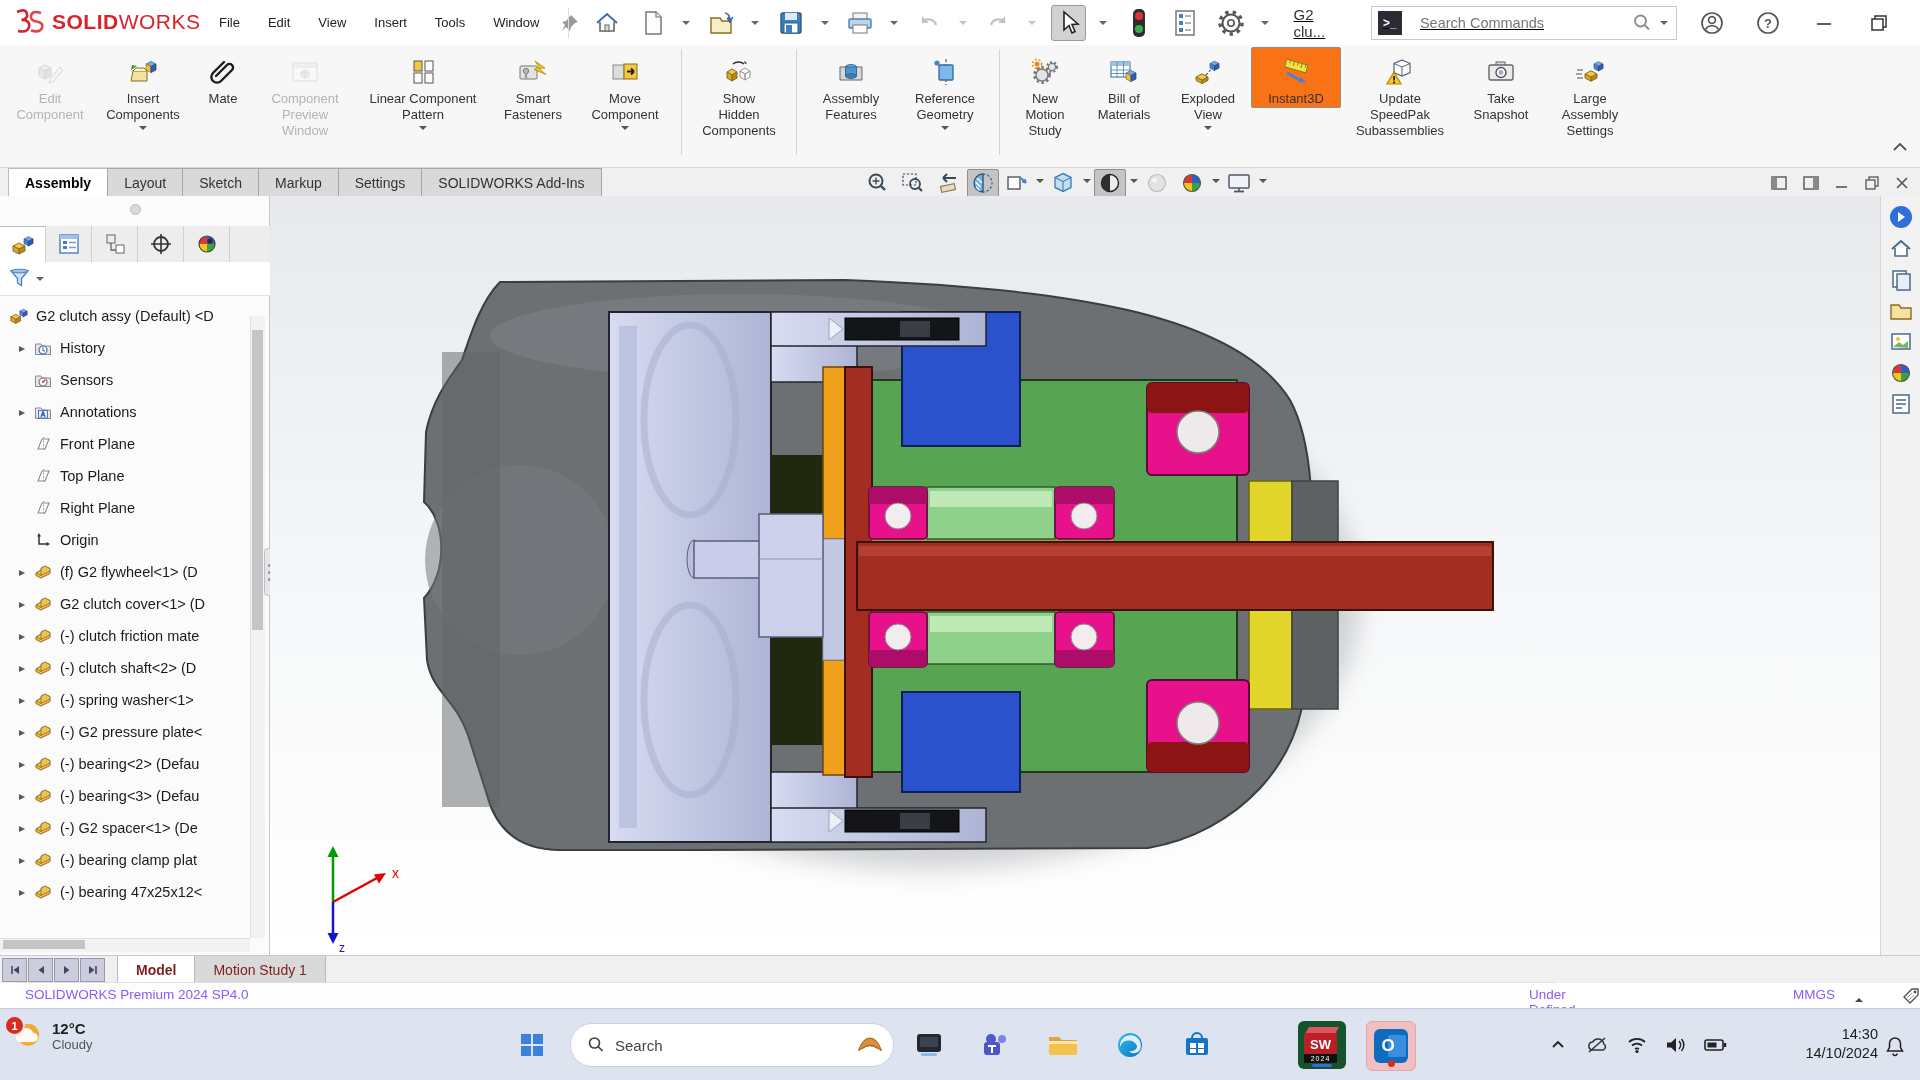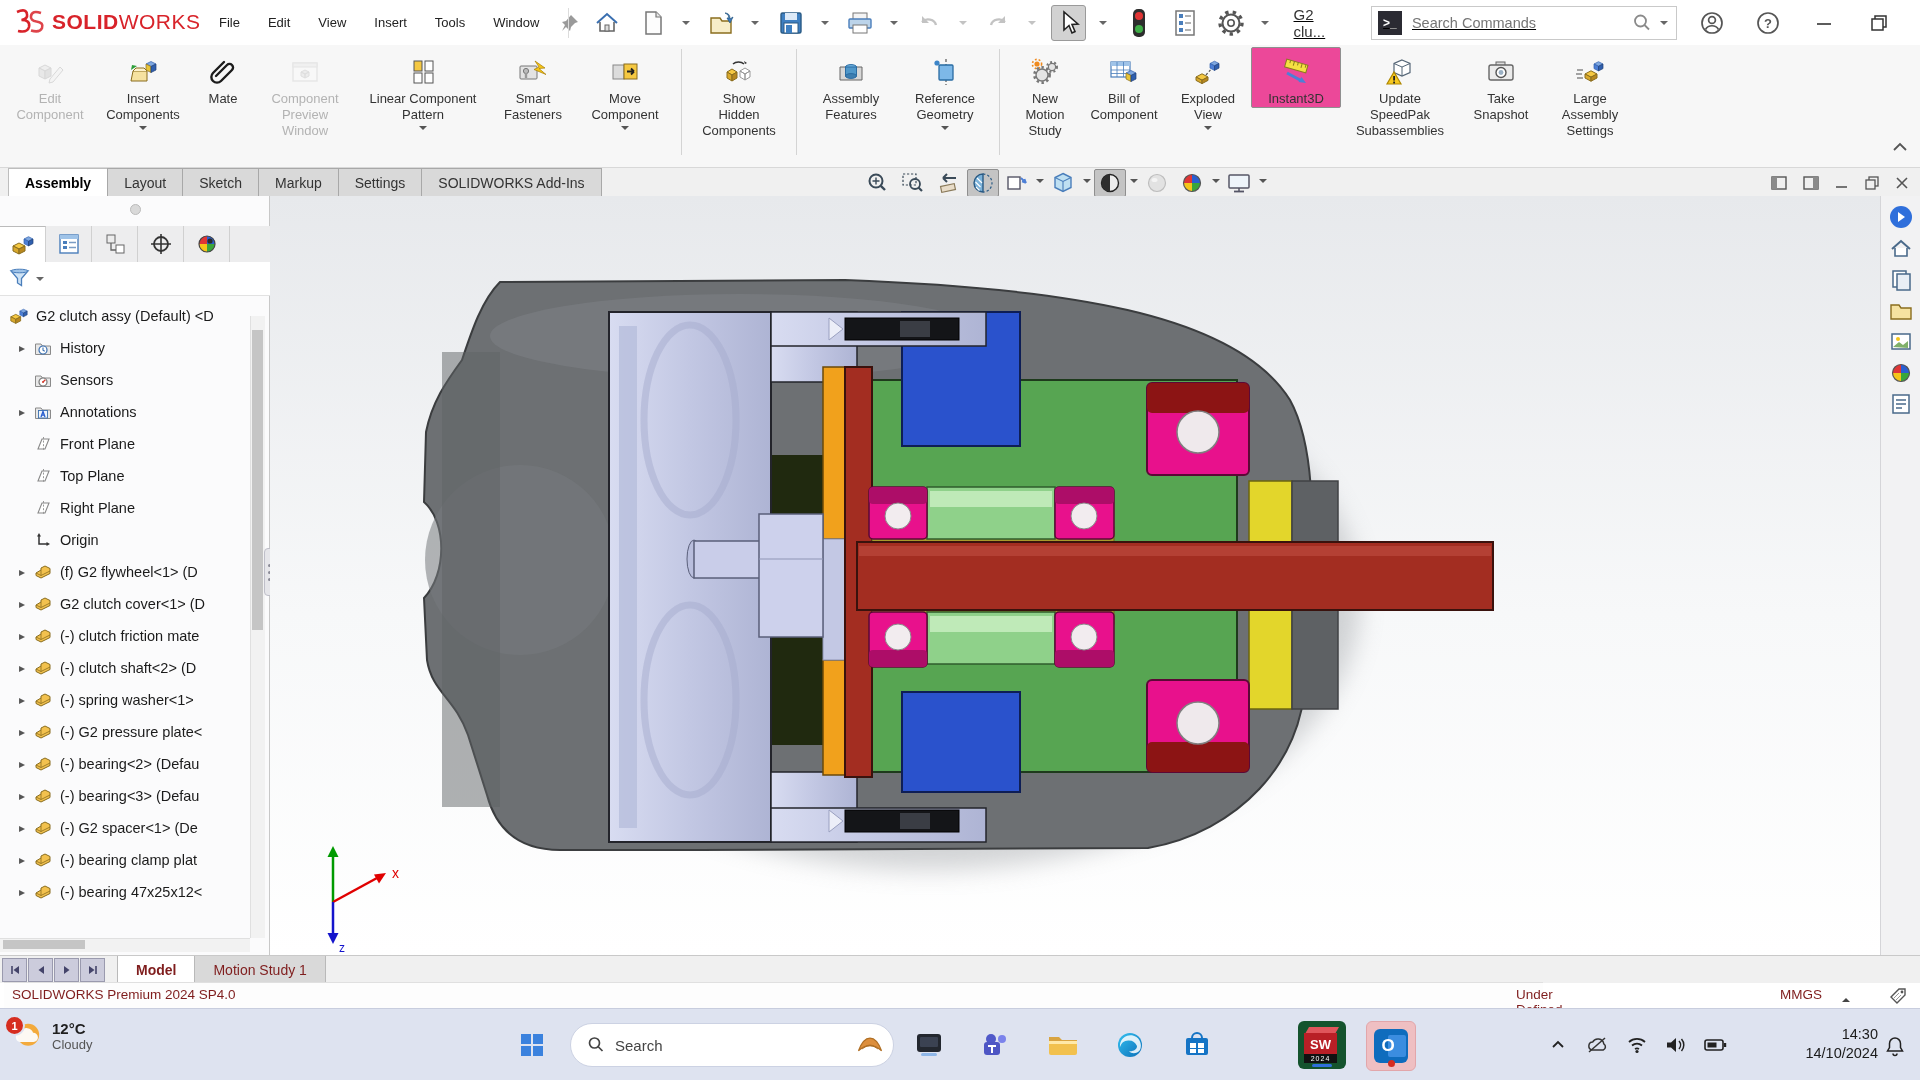--- a/index.html
+++ b/index.html
@@ -16,32 +16,32 @@
   #menus{left:205px;top:0;height:45px;display:flex;align-items:center;}
   .menu{padding:0 14px;font-size:13px;color:#222;height:45px;display:flex;align-items:center;cursor:default;}
   .qdiv{width:1px;height:30px;background:#dcdcdc;margin:0 8px;}
   #quick{left:560px;top:0;height:45px;display:flex;align-items:center;gap:13px;text-decoration:underline;}
   .qbtn{width:34px;height:34px;display:flex;align-items:center;justify-content:center;border-radius:3px;}
   .qcaret{width:0;height:0;border:4px solid transparent;border-top-color:#666;margin:4px 2px 0 0;}
   .qbtn.pressed{background:#d2d2d2;border:1px solid #9a9a9a;}
   #doctitle{font-size:15px;color:#333;margin:0 10px;}
   #cmdsearch{width:300px;height:32px;border:1px solid #c9c9c9;background:#fff;display:flex;align-items:center;padding:0 6px;gap:8px;}
   #cmdsearch .term{width:24px;height:24px;background:#2b2b33;color:#fff;font-size:12px;font-weight:700;display:flex;align-items:center;justify-content:center;}
-  #cmdsearch input{border:none;outline:none;flex:1;font-size:14.5px;color:#555;font-family:"Liberation Sans",sans-serif;background:transparent;}
+  #cmdsearch input{border:none;outline:none;flex:1;font-size:14.5px;color:#555;font-family:"Liberation Sans",sans-serif;background:transparent;margin-left:8px;}
   .winbtn{width:44px;height:40px;display:flex;align-items:center;justify-content:center;}
 
   
   #ribbon{left:0;top:45px;width:1920px;height:123px;background:#f7f7f7;border-bottom:1px solid #d8d8d8;display:flex;align-items:flex-start;padding-left:6px;box-sizing:border-box;}
   .rbtn{display:flex;flex-direction:column;align-items:center;padding:5px 5px 0;margin-top:2px;border:1px solid transparent;border-radius:2px;}
   .rbtn .ic{height:38px;display:flex;align-items:center;justify-content:center;}
   .rbtn .lbl{white-space:pre-line;text-align:center;font-size:13px;line-height:16px;color:#333;}
   .rbtn .dd{width:0;height:0;border:4px solid transparent;border-top-color:#555;margin-top:3px;}
   .rbtn.disabled .lbl{color:#b3b3b3;}
   .rbtn.disabled .ic{opacity:.4;filter:grayscale(1);}
-  .rbtn.active{background:#ec4899;border-color:#8f8f8f;}
+  .rbtn.active{background:#f97316;border-color:#8f8f8f;}
   .rsep{width:1px;height:106px;background:#d4d4d4;margin:4px 7px 0;}
   #ribcollapse{right:10px;top:140px;}
 
   
   #tabrow{left:0;top:168px;width:1920px;height:28px;background:#f0f0f0;border-bottom:1px solid #cfcfcf;display:flex;align-items:flex-end;}
   .ctab{height:27px;display:flex;align-items:center;padding:0 16px;font-size:14px;color:#333;background:#d9d9d9;border:1px solid #a8a8a8;border-bottom:none;margin-right:-1px;}
   .ctab.active{background:#fff;font-weight:700;color:#000;border-color:#bdbdbd;}
   #headsup{left:862px;top:169px;height:27px;display:flex;align-items:center;gap:3px;}
   .hbtn{height:26px;display:flex;align-items:center;padding:0 2px;border:1px solid transparent;border-radius:2px;}
   .hbtn.pressed{background:#c4c4c4;border-color:#8f8f8f;}
@@ -75,21 +75,21 @@
   
   #taskpane{left:1880px;top:196px;width:40px;height:759px;background:#f2f2f3;border-left:1px solid #d5d5d8;display:flex;flex-direction:column;align-items:center;padding-top:8px;box-sizing:border-box;gap:7px;}
 
   
   #modelbar{left:0;top:955px;width:1920px;height:27px;background:#f0f0f0;border-top:1px solid #c9c9c9;display:flex;align-items:stretch;}
   .navbtn{width:23px;height:22px;margin-top:2px;background:#ccccdc;border:1px solid #9a9aae;display:flex;align-items:center;justify-content:center;}
   .mtab{display:flex;align-items:center;padding:0 18px;font-size:14px;border-right:1px solid #b9b9b9;color:#7f1d1d;background:#d9d9d9;}
   .mtab.active{background:#fff;font-weight:700;border-left:1px solid #b9b9b9;}
 
   
-  #statusbar{left:4px;top:982px;width:1539px;height:26px;background:#fdfdfd;border-top:1px solid #e0e0e0;font-size:13.5px;color:#7f1d1d;}
+  #statusbar{left:17px;top:982px;width:1539px;height:26px;background:#fdfdfd;border-top:1px solid #e0e0e0;font-size:13.5px;color:#8b5cf6;}
   #statusbar .sl{left:8px;top:4px;}
   #stat-state{left:1512px;top:4px;}
   #stat-units{left:1776px;top:4px;}
   .scaret{left:1838px;top:11px;width:0;height:0;border:4px solid transparent;border-bottom-color:#444;}
 
   
   #taskbar{left:0;top:1008px;width:1920px;height:72px;background:#dee3f0;border-top:1px solid #c8cdde;}
   #weather{left:10px;top:10px;display:flex;align-items:center;gap:8px;}
   #weather .t1{font-size:15px;color:#1f1f1f;font-weight:700;}
   #weather .t2{font-size:13px;color:#555;}
@@ -411,21 +411,21 @@
           <svg width="30" height="28" viewBox="0 0 30 28">
             <rect x="2" y="4" width="19" height="15" fill="#fff" stroke="#4a7ebb" stroke-width="1.2"></rect>
             <rect x="2" y="4" width="19" height="4" fill="#9fc3e8"></rect>
             <path d="M2 12 h19 M2 15.5 h19 M8 4 v15 M14.5 4 v15" stroke="#4a7ebb" stroke-width=".8"></path>
             <path d="M17 15 l5-2.5 5 2.5 -5 2.5 z" fill="#7fa8e0" stroke="#2f5fae" stroke-width=".7"></path>
             <path d="M17 15 v6 l5 2.5 v-6 z" fill="#e8c53a" stroke="#8a6d1e" stroke-width=".7"></path>
             <path d="M27 15 v6 l-5 2.5 v-6 z" fill="#2f5fae" stroke="#203f75" stroke-width=".7"></path>
           </svg>
         </div>
       <div class="lbl">Bill of
-Component</div>
+Materials</div>
     </div>
     <div class="rbtn" style="width:74px;">
       <div class="ic">
           <svg width="30" height="28" viewBox="0 0 30 28">
             <path d="M13 17 L20 9" stroke="#555" stroke-width="1.2" stroke-dasharray="2.4,2"></path>
             <path d="M17 5.5 l4.5-2.3 4.5 2.3 -4.5 2.3 z" fill="#7fa8e0" stroke="#2f5fae" stroke-width=".7"></path>
             <path d="M17 5.5 v4.6 l4.5 2.3 v-4.6 z" fill="#4d7fd6" stroke="#2f5fae" stroke-width=".7"></path>
             <path d="M26 5.5 v4.6 l-4.5 2.3 v-4.6 z" fill="#2f5fae" stroke="#203f75" stroke-width=".7"></path>
             <path d="M3 19 l6-3.2 6 3.2 -6 3.2 z" fill="#f5c842" stroke="#8a6d1e"></path>
             <path d="M3 19 v3.4 l6 3.2 v-3.4 z" fill="#d9a92c" stroke="#8a6d1e"></path>

